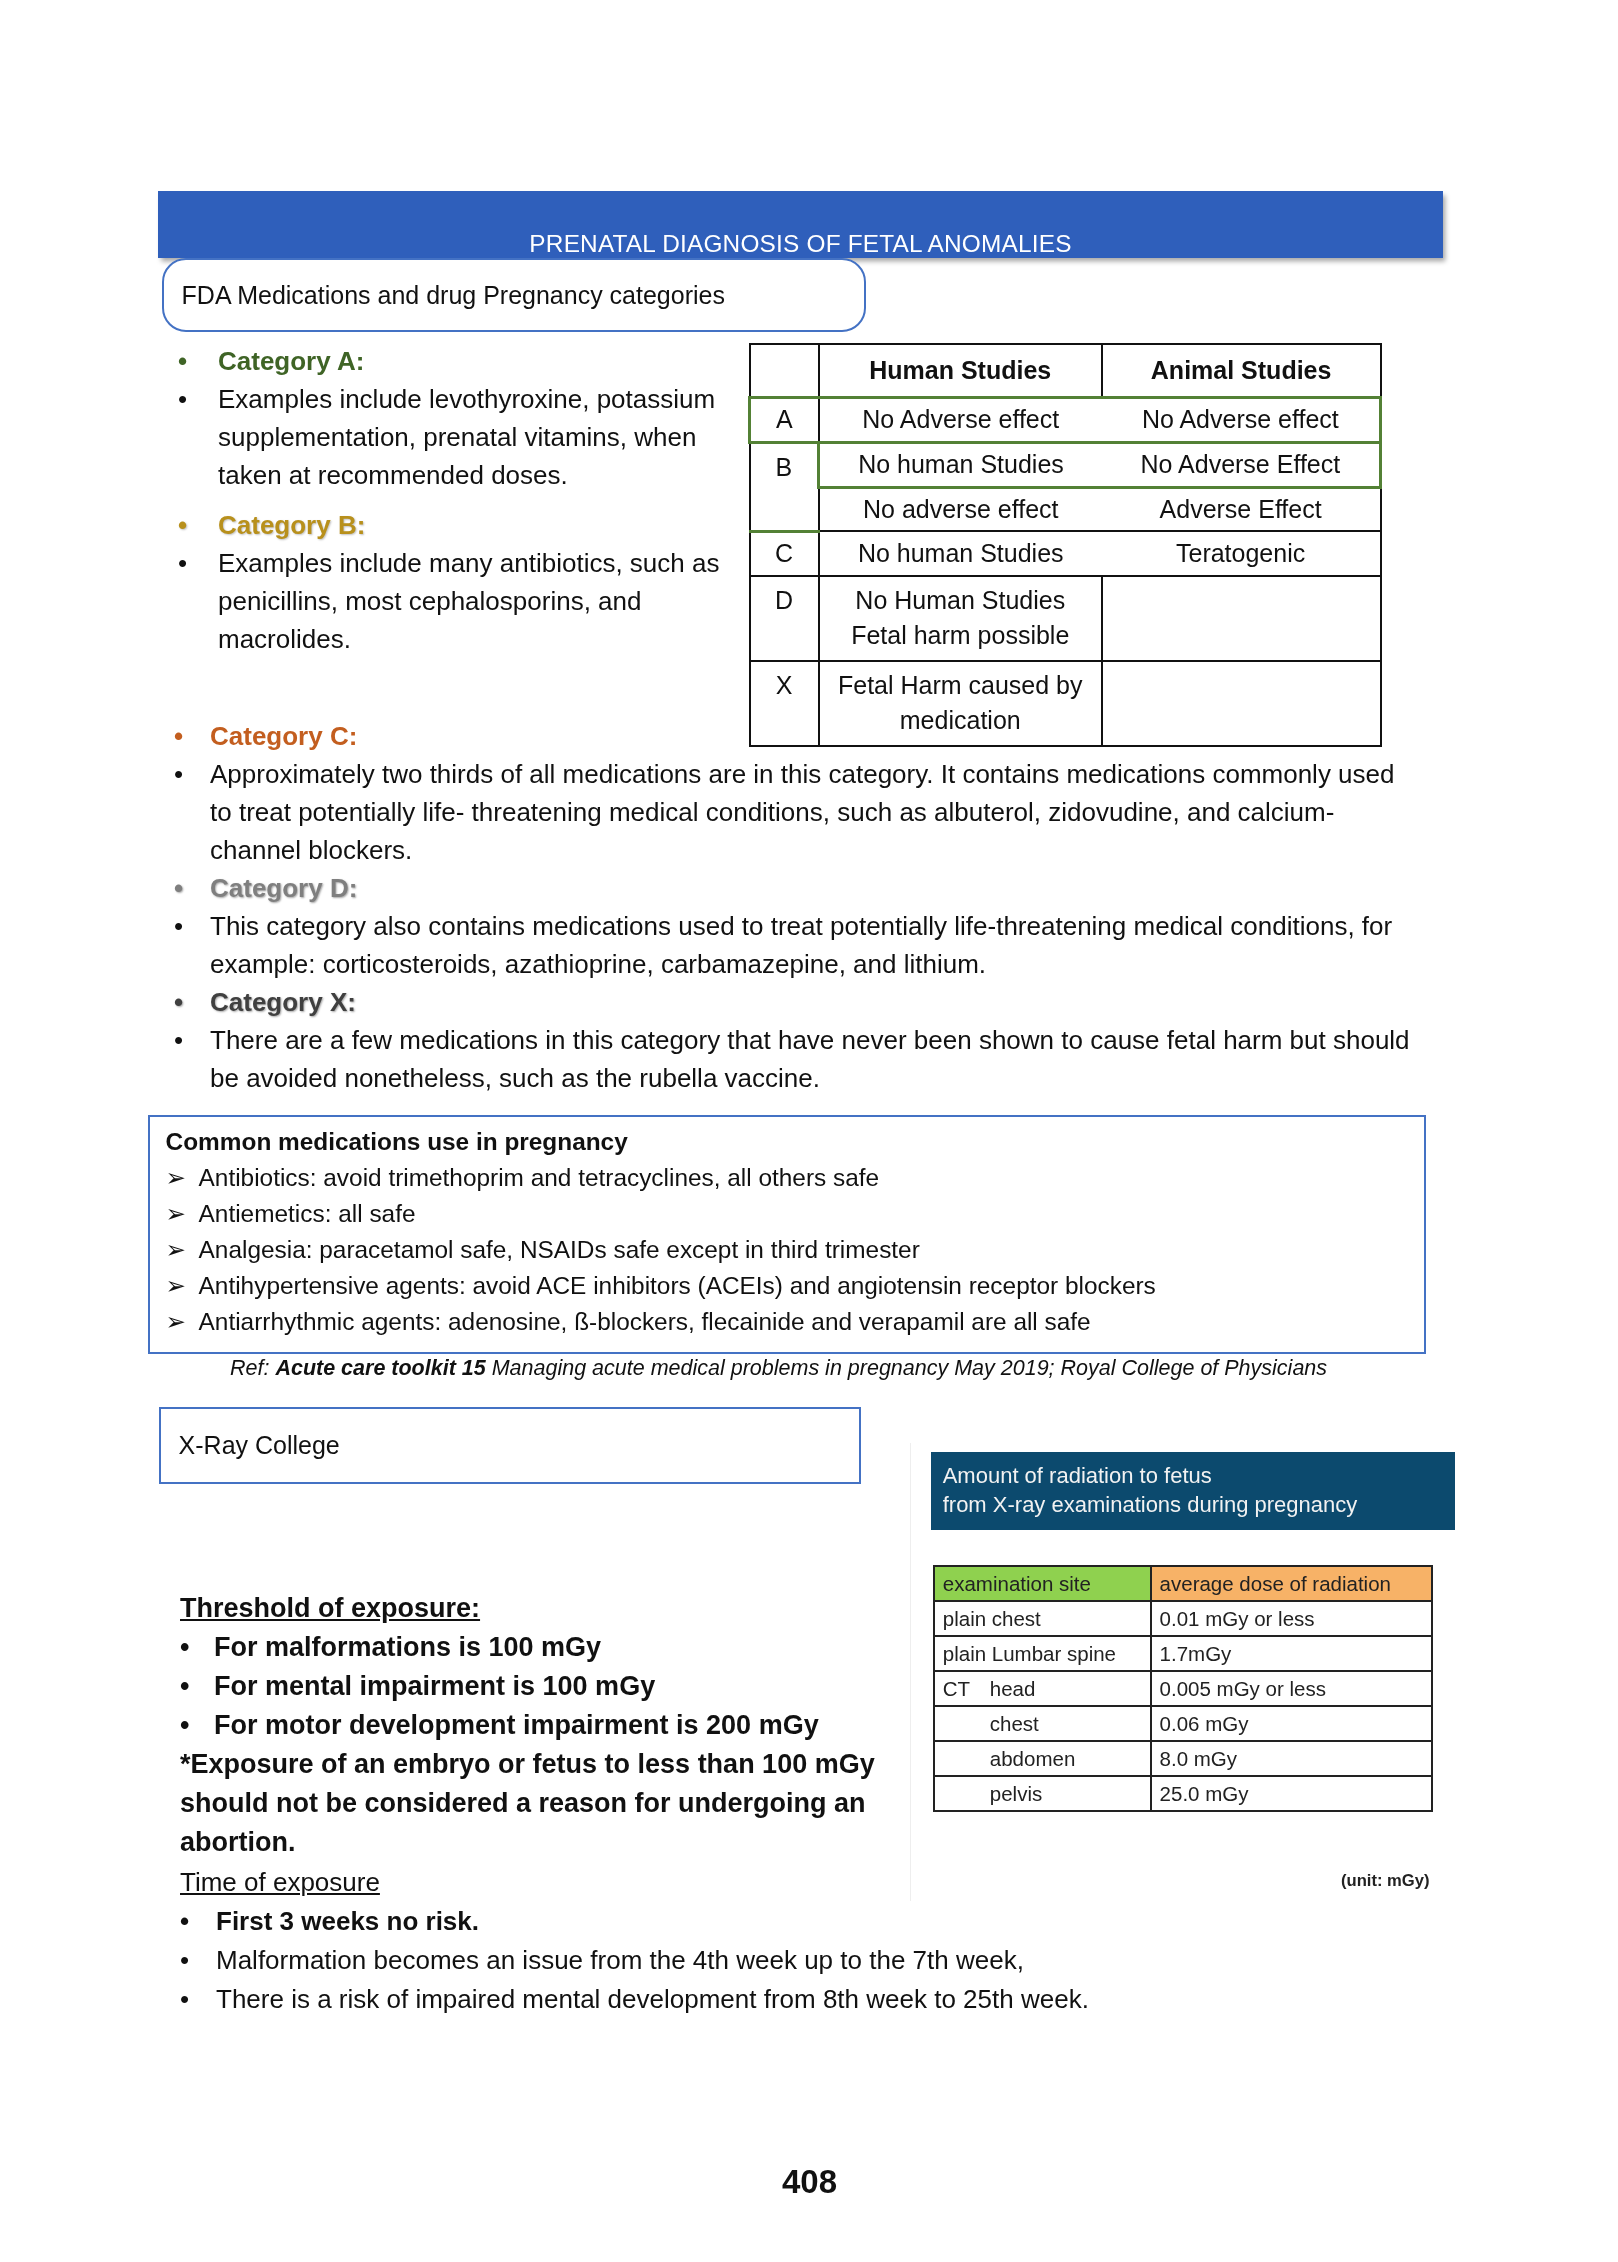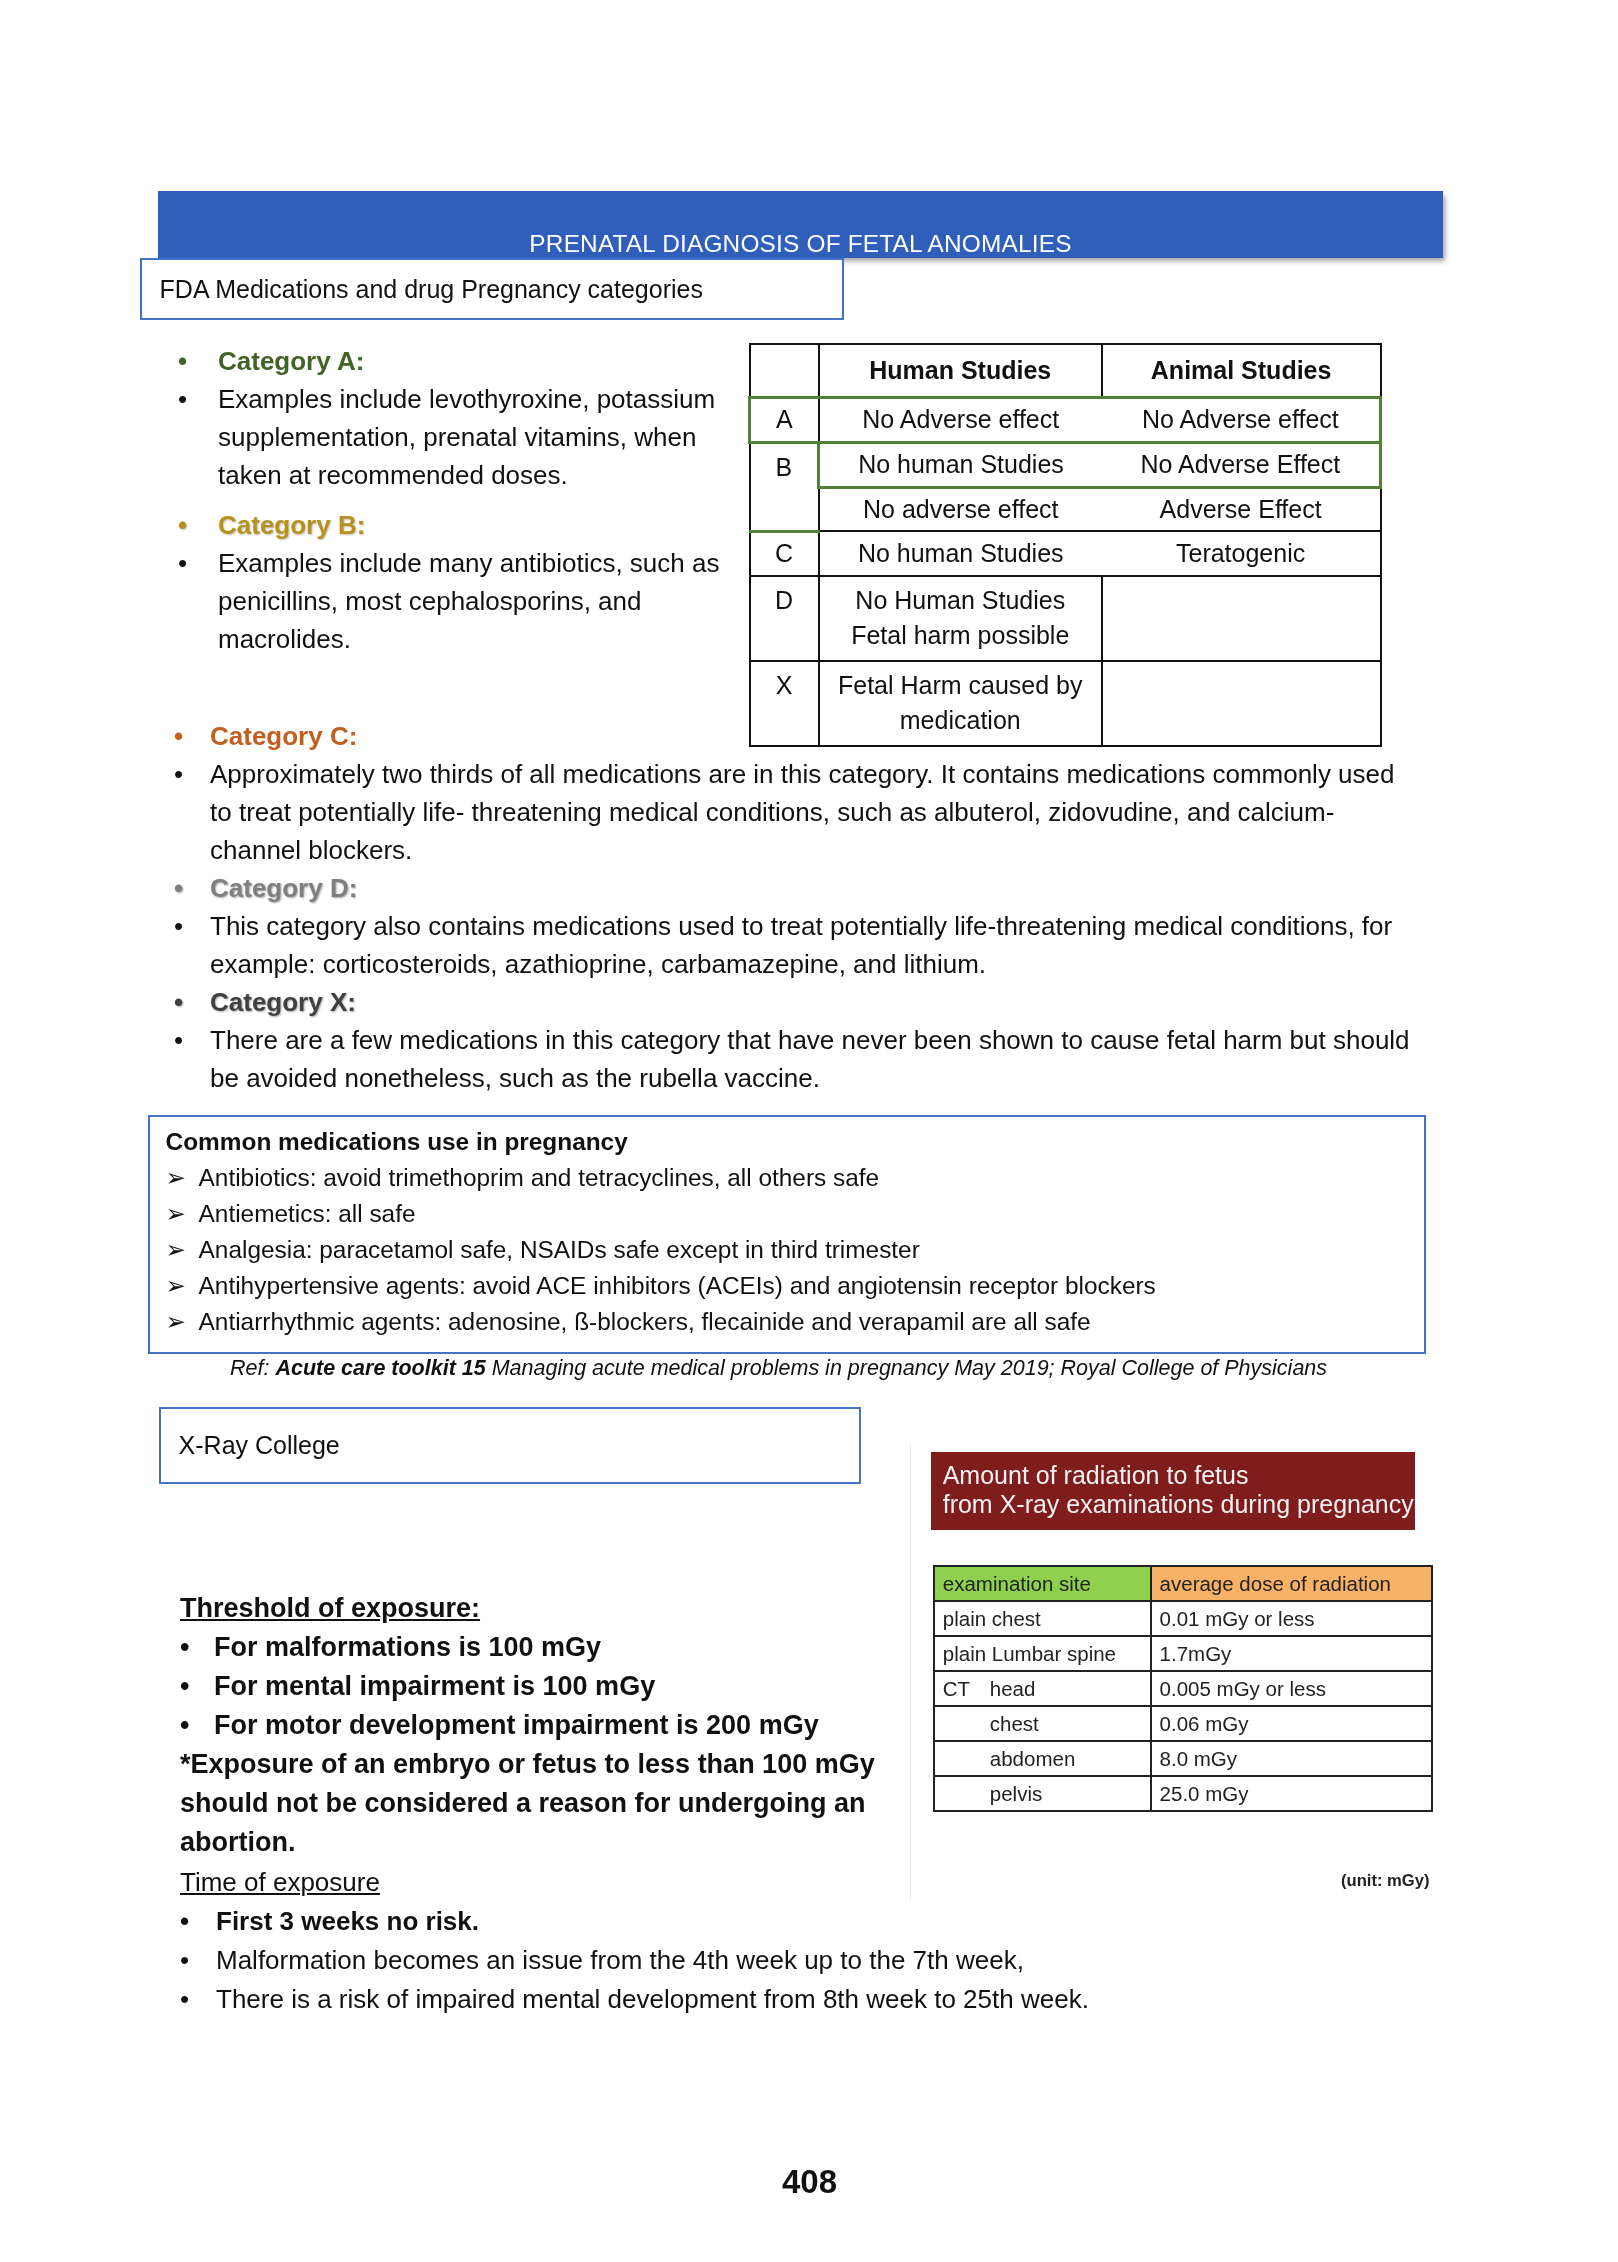--- a/index.html
+++ b/index.html
@@ -6,21 +6,21 @@
   body { width:1619px; height:2263px; position:relative; overflow:hidden;
          font-family:"Liberation Sans", sans-serif; color:#111; }
   .abs { position:absolute; }
 
   
   #hdr { left:158px; top:191px; width:1285px; height:67px; background:#2f5fbb;
          box-shadow:2.9px 3.9px 4.9px rgba(0,0,0,0.35); color:#fff; font-size:24.4px;
          display:flex; align-items:flex-end; justify-content:center; letter-spacing:0.2px; }
   .secbox { border:2.9px solid #4472c4; background:#fff; box-sizing:border-box;
             font-size:25px; display:flex; align-items:center; padding-left:17.6px; }
-  #fdabox { left:140px; top:258px; width:704px; height:62px; }
+  #fdabox { left:162px; top:258px; width:704px; height:74px;border-radius:24px; }
 
   
   .txt { font-size:26px; line-height:38px; }
   .bul { position:absolute; left:0; }
   .li  { position:relative; padding-left:40px; }
   .catA { color:#3f6426; font-weight:bold; }
   .catB { color:#b8901c; font-weight:bold; text-shadow:1px 1px 2px rgba(0,0,0,0.25); }
   .catC { color:#c35e1f; font-weight:bold; }
   .catD { color:#7f7f7f; font-weight:bold; text-shadow:1px 1px 2px rgba(0,0,0,0.35); }
   .catX { color:#404040; font-weight:bold; text-shadow:1px 1px 2px rgba(0,0,0,0.35); }
@@ -49,22 +49,22 @@
   #thresh { left:180px; top:1546px; font-size:27px; line-height:39px; font-weight:bold; }
   .ul { text-decoration:underline; }
   #thresh .li { padding-left:34px; }
 
   #timeexp { left:180px; top:1863px; font-size:26px; line-height:39px; }
   #timeexp .li { padding-left:36px; }
 
   
   #radfig { left:910px; top:1443px; width:533px; height:458px; background:#fff;
             border-left:1px solid #eeeeee; }
-  #radtitle { left:931px; top:1452px; width:484px; height:78px; background:#7f1d1d; color:#f2f2f2;
-              font-size:25px; line-height:29px; padding:8.8px 0 0 11.7px; box-sizing:border-box; }
+  #radtitle { left:931px; top:1452px; width:524px; height:78px; background:#0c4a6e; color:#f2f2f2;
+              font-size:22px; line-height:29px; padding:8.8px 0 0 11.7px; box-sizing:border-box; }
   #radtable { left:933px; top:1565px; width:500px; }
   #radtable table { border-collapse:collapse; width:100%; font-size:20.5px; font-weight:normal; color:#222; }
   #radtable td { border:2px solid #222; height:33px; padding:0 0 0 7.8px; }
   #radtable .h1 { background:#8fd14f; }
   #radtable .h2 { background:#f7b267; }
   #radtable td.c1 { width:207px; }
   #radtable .sub { display:inline-block; width:47px; }
   #unit { left:1341px; top:1871px; font-size:16.6px; font-weight:bold; color:#222; }
 
   #pagenum { left:0; width:1619px; top:2163px; text-align:center; font-size:33px; font-weight:bold; }

